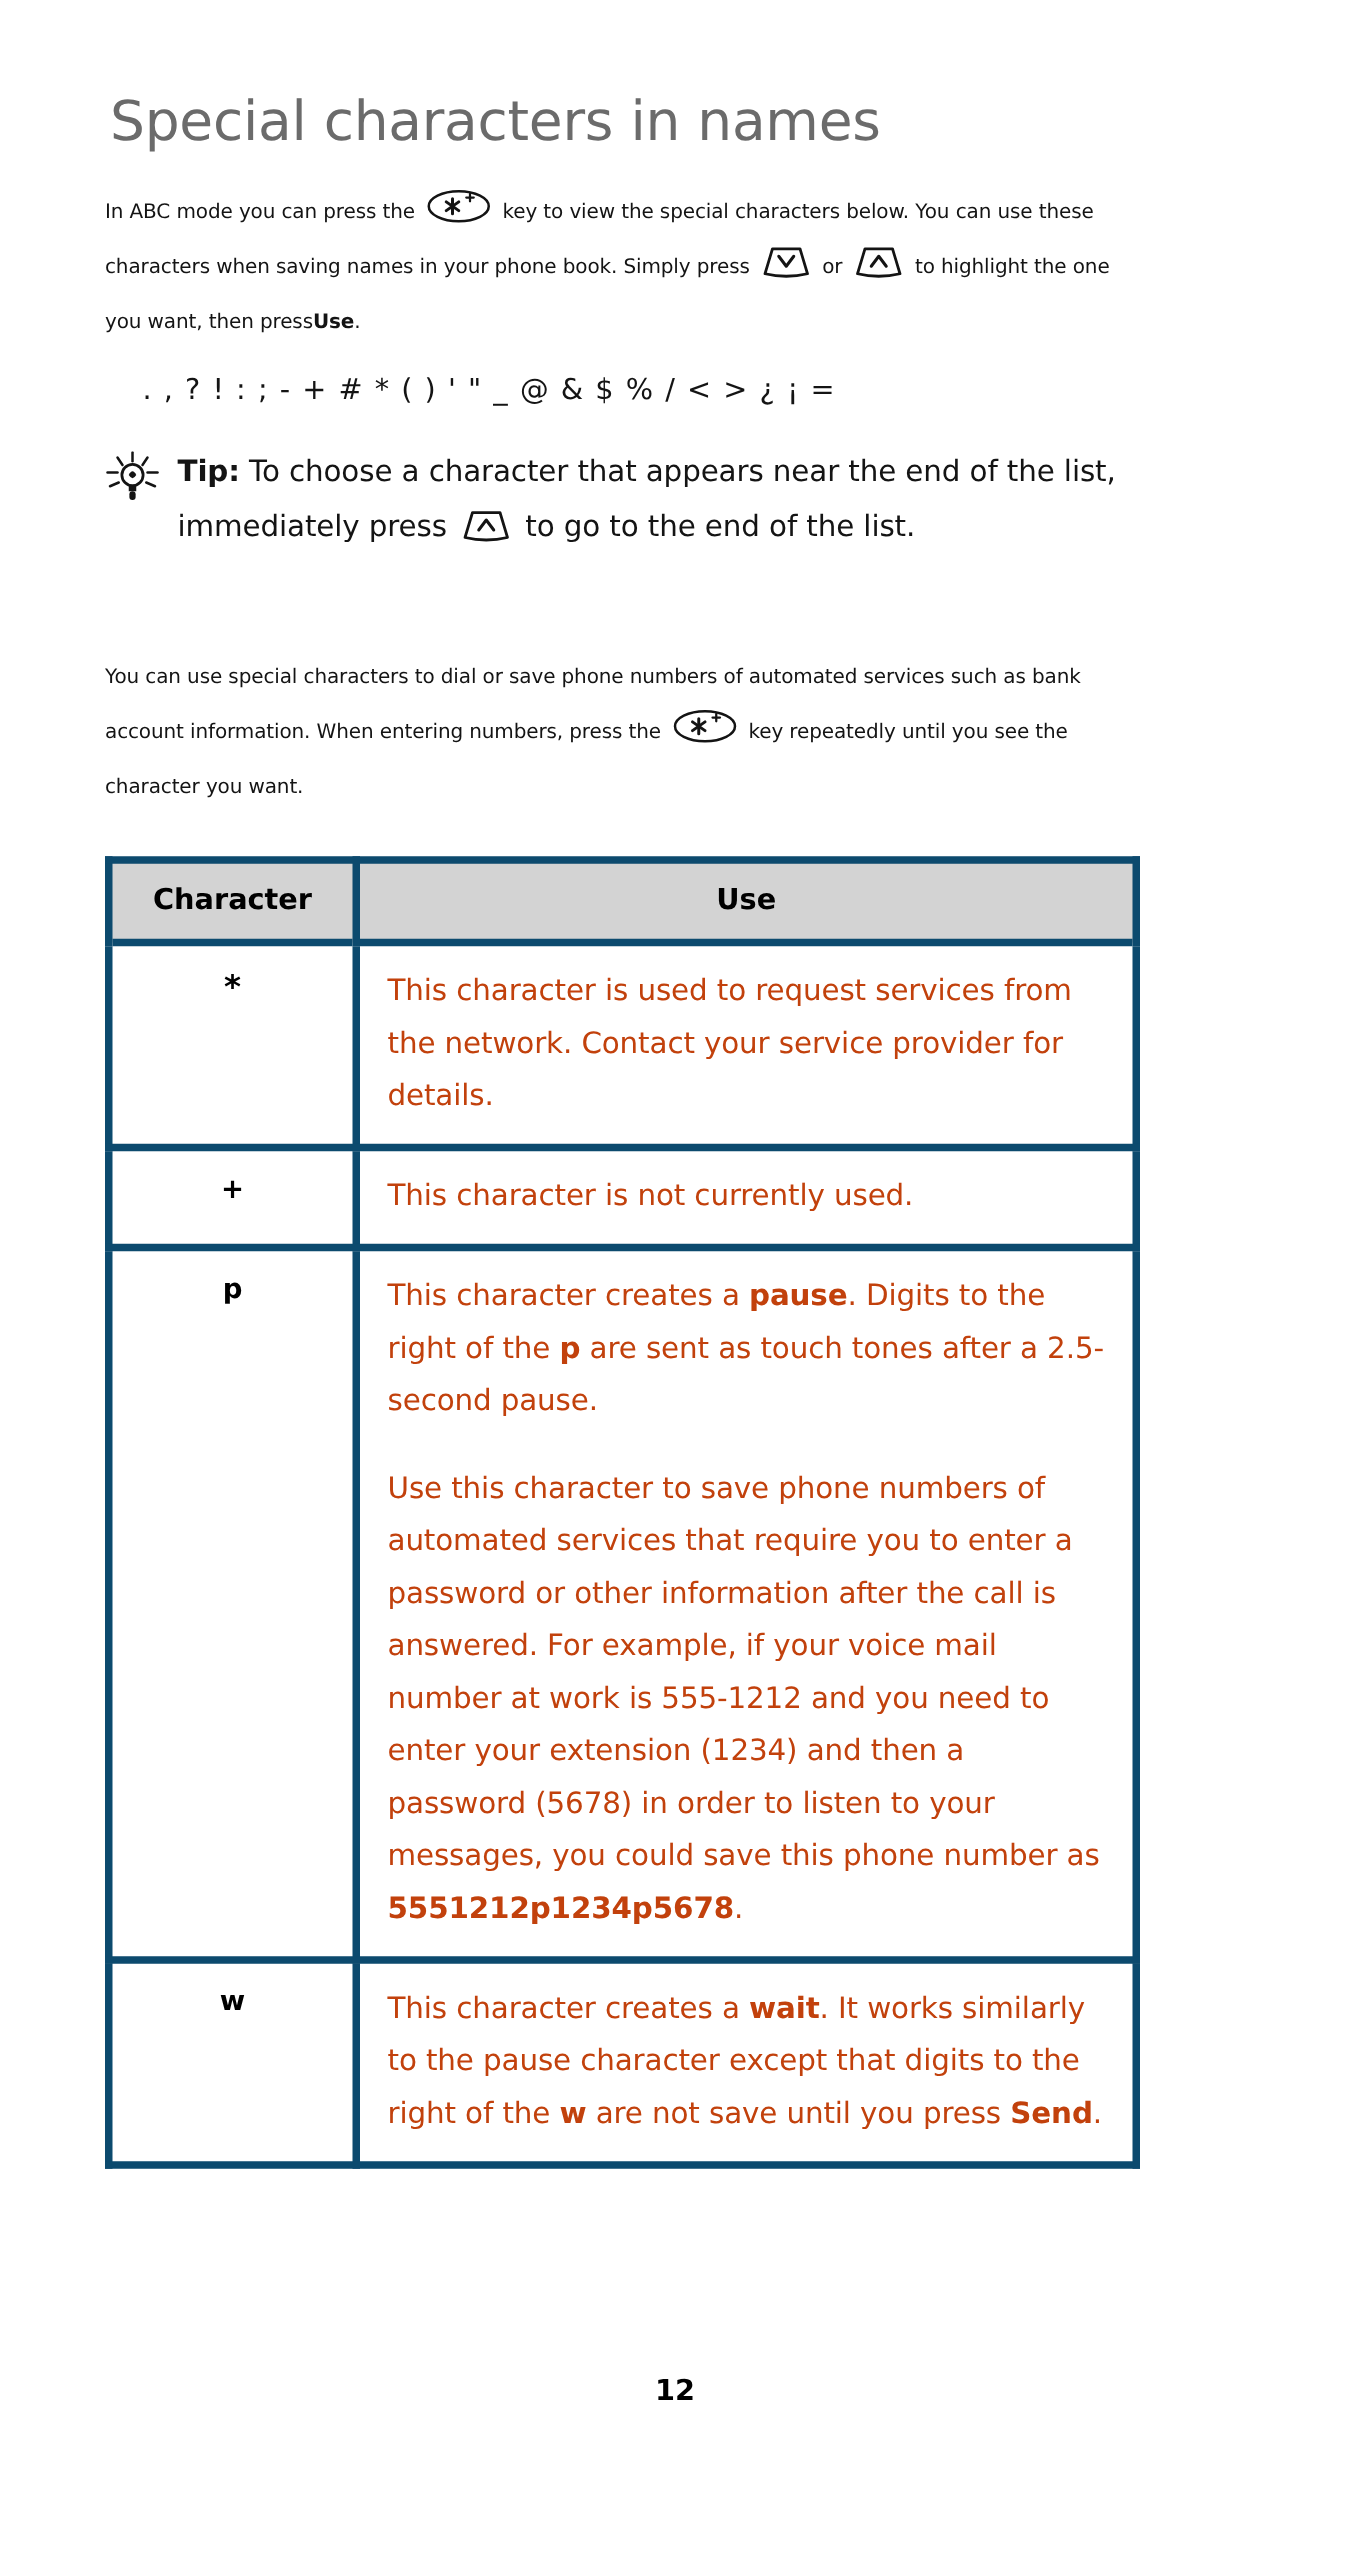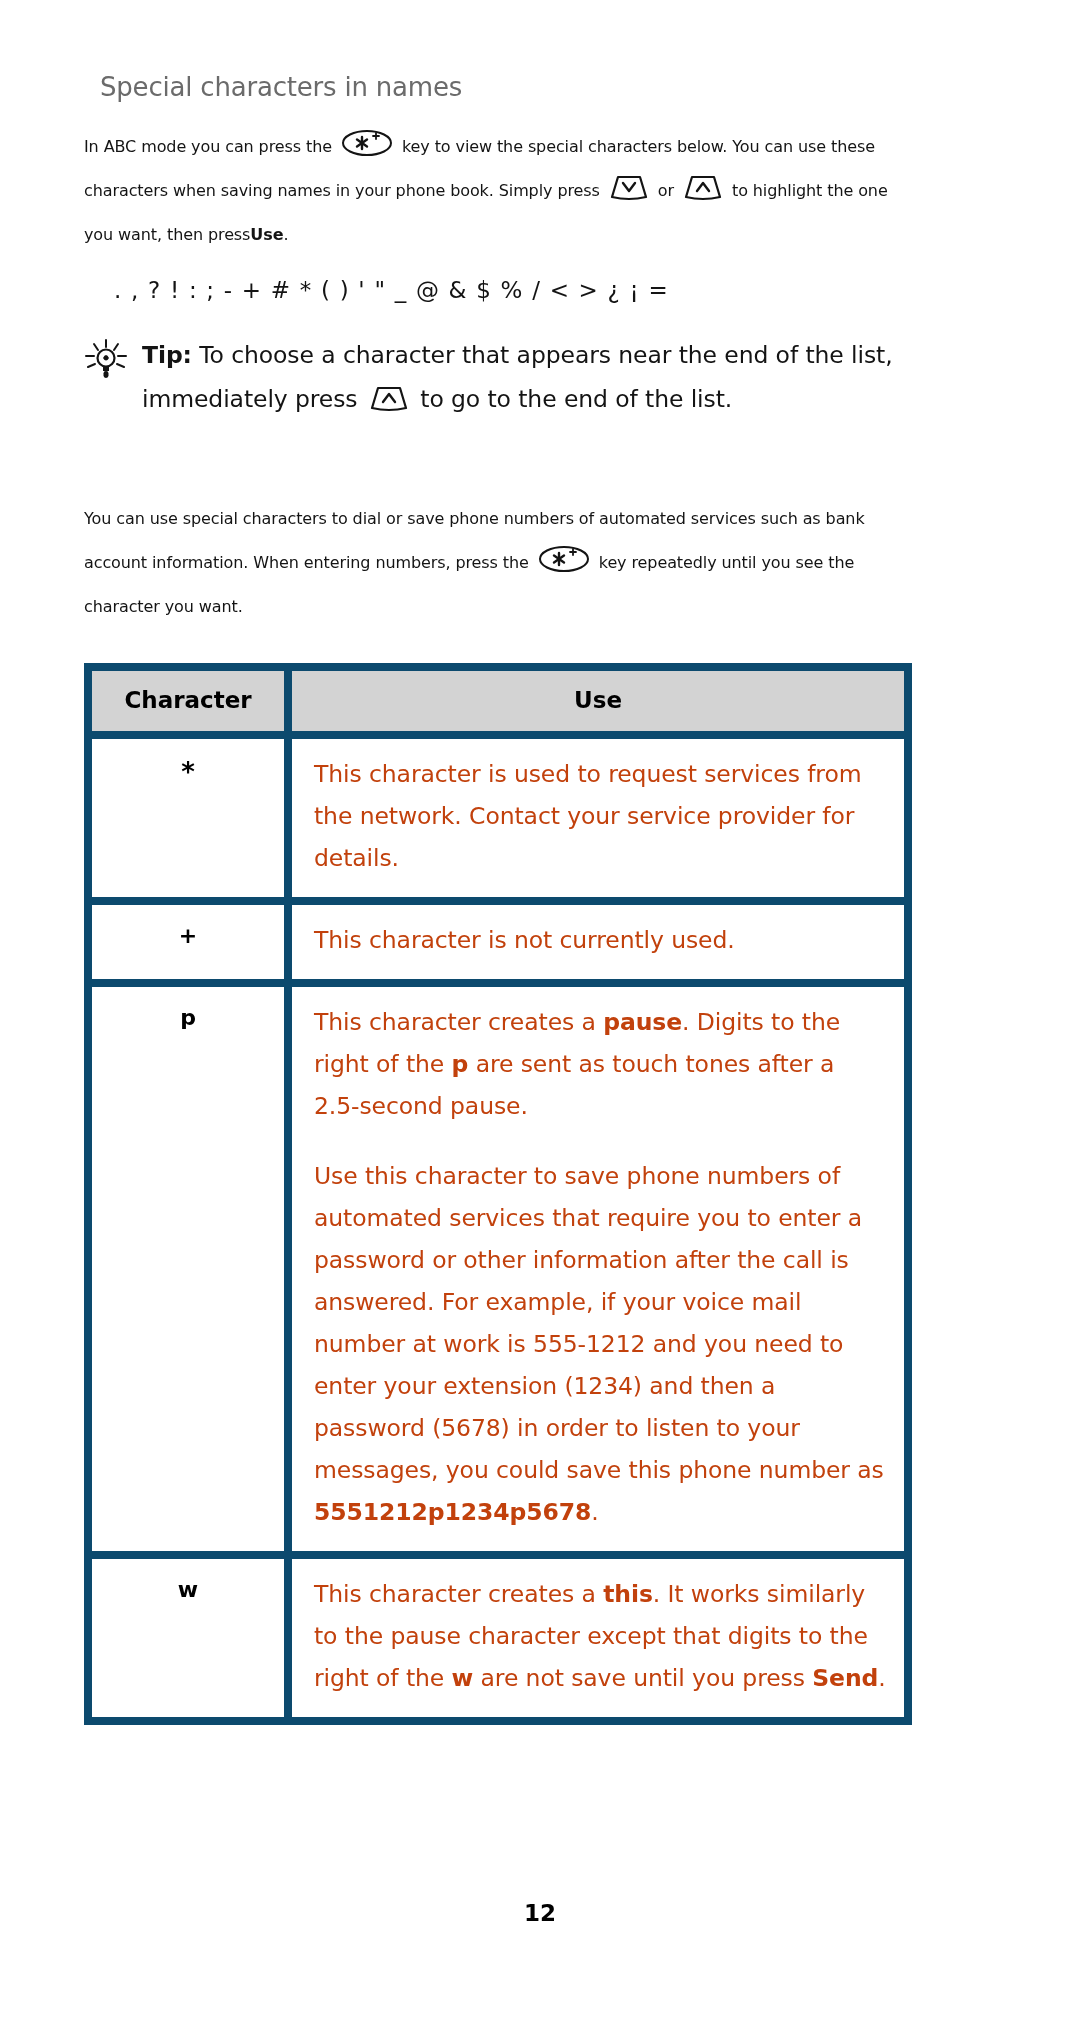--- a/index.html
+++ b/index.html
@@ -24,25 +24,25 @@
   }
   .content {
     position: absolute;
     left: 84px;
     top: 0;
     width: 828px;
   }
 
   h2.section-heading {
     font-family: "DejaVu Sans", sans-serif;
-    font-size: 26px;
+    font-size: 44px;
     font-weight: 400;
     color: #6b6b6b;
     letter-spacing: -0.2px;
-    margin: 16px;
+    margin: 4px;
     line-height: 1.2;
   }
   #heading-names-wrap { margin-top: 72px; }
   #heading-phone-wrap { margin-top: 76px; }
 
   p.body-text {
     font-family: "DejaVu Sans", sans-serif;
     font-size: 16px;
     line-height: 44px;
     color: #141414;
@@ -98,21 +98,21 @@
 
   
   table.char-table {
     margin-top: 34px;
     border-collapse: collapse;
     width: 828px;
     table-layout: fixed;
   }
   table.char-table th,
   table.char-table td {
-    border: 8px solid #0c4a6e;
+    border: 6px solid #0c4a6e;
     vertical-align: top;
     font-family: "DejaVu Sans", sans-serif;
   }
   table.char-table thead th {
     background: #d3d3d3;
     font-size: 23px;
     font-weight: 700;
     color: #000;
     padding: 16px 0 18px 0;
     text-align: center;
@@ -277,21 +277,21 @@
           <tr>
             <td class="cell-character"><span>p</span></td>
             <td class="cell-use">
               <p><span>This character creates a </span><b>pause</b><span>. Digits to the right of the </span><b>p</b><span> are sent as touch tones after a 2.5-second pause.</span></p>
               <p><span>Use this character to save phone numbers of automated services that require you to enter a password or other information after the call is answered. For example, if your voice mail number at work is 555-1212 and you need to enter your extension (1234) and then a password (5678) in order to listen to your messages, you could save this phone number as </span><b>5551212p1234p5678</b><span>.</span></p>
             </td>
           </tr>
           <tr>
             <td class="cell-character"><span>w</span></td>
             <td class="cell-use">
-              <p><span>This character creates a </span><b>this</b><span>. It works similarly to the pause character except that digits to the right of the </span><b>w</b><span> are not save until you press </span><b>Send</b><span>.</span></p>
+              <p><span>This character creates a </span><b>wait</b><span>. It works similarly to the pause character except that digits to the right of the </span><b>w</b><span> are not save until you press </span><b>Send</b><span>.</span></p>
             </td>
           </tr>
         </tbody>
     </table>
 
   </div>
 
   <div class="page-number">12</div>
 </div>
 

